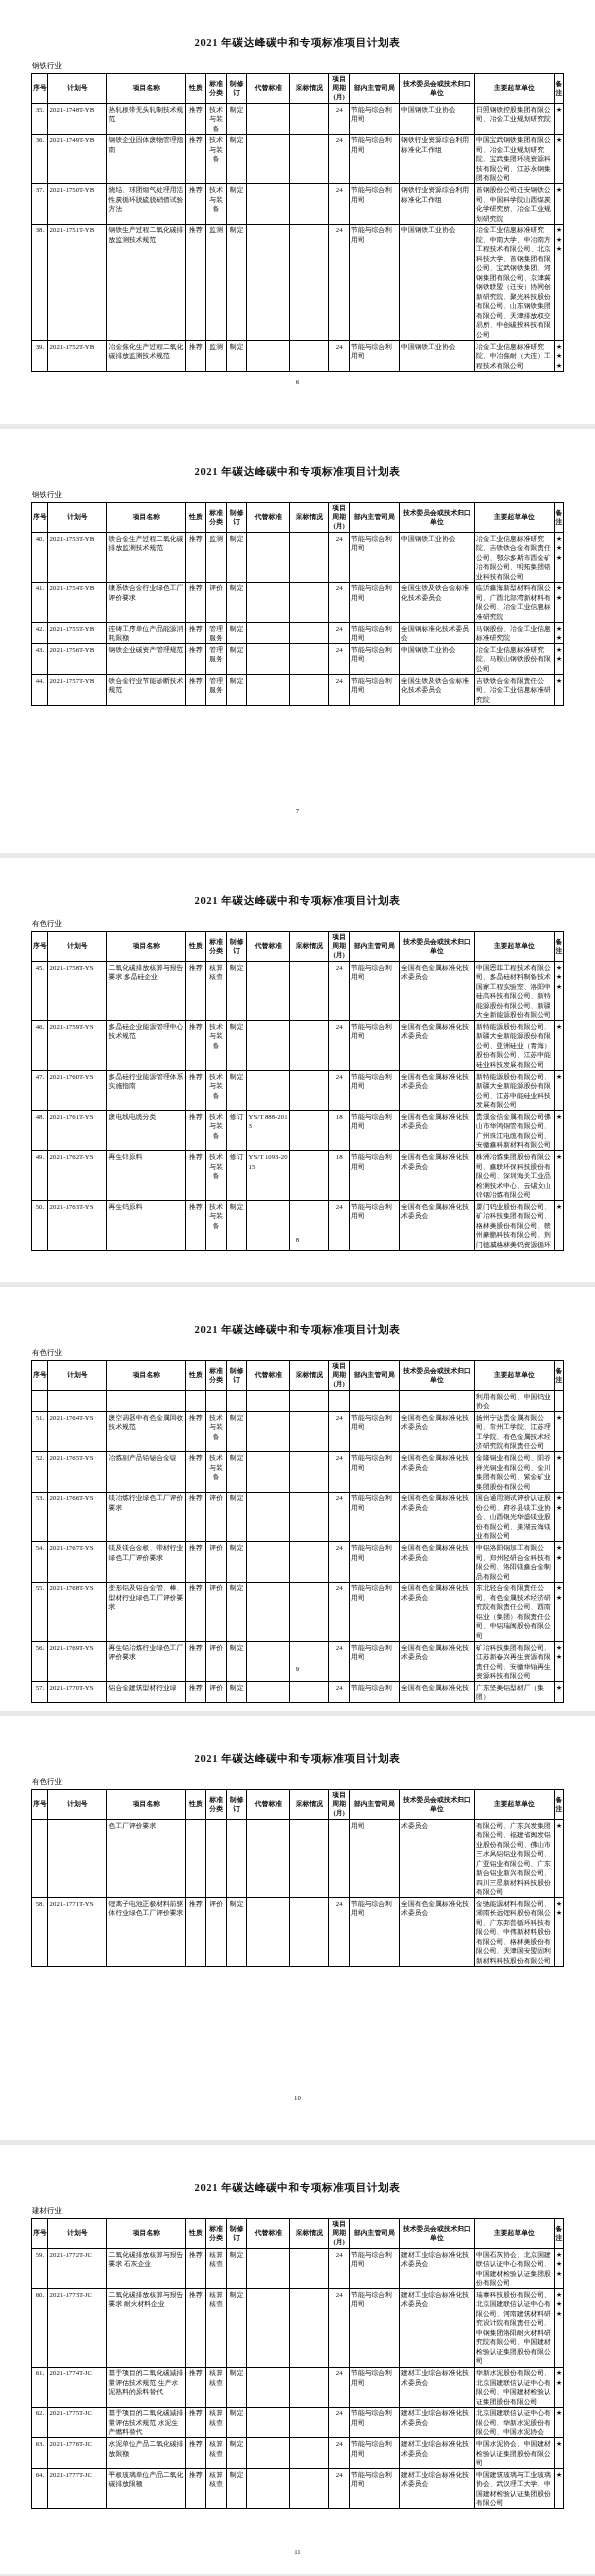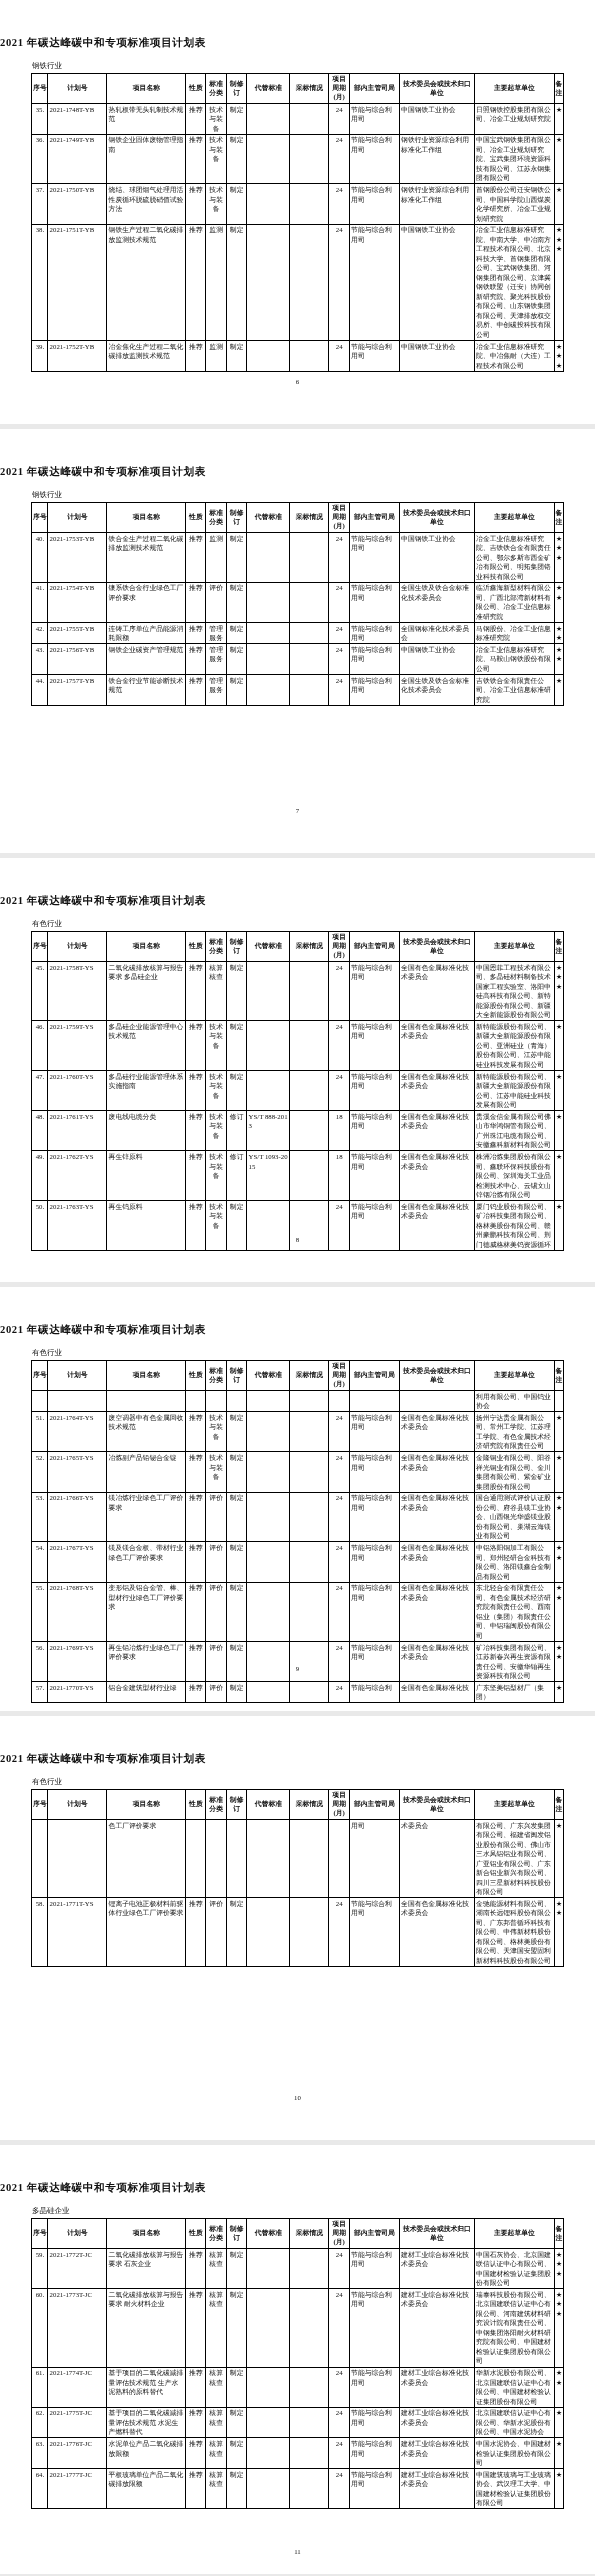--- a/index.html
+++ b/index.html
@@ -13,21 +13,21 @@
     width:595px;height:424px;
     background:#ffffff;
     position:relative;
     overflow:hidden;
     box-sizing:border-box;
     padding-top:36px;
     margin-bottom:5px;
   }
   .page:last-child{height:429px;margin-bottom:0;}
   .title{
-    text-align:left;
+    text-align:center;
     font-weight:bold;
     font-size:10.6px;
     letter-spacing:0.6px;
     margin:0 0 11.2px 0;
     color:#111;
   }
   .category{
     font-size:7.5px;
     color:#111;
     margin:0 0 1.9px 32px;
@@ -659,21 +659,21 @@
             <td>全国有色金属标准化技术委员会</td>
             <td>金驰能源材料有限公司、湖南长远锂科股份有限公司、广东邦普循环科技有限公司、中伟新材料股份有限公司、格林美股份有限公司、天津国安盟固利新材料科技股份有限公司</td>
             <td class="c">★★</td>
           </tr>
         </tbody>
     </table>
     <div class="pagenum">10</div>
   </div>
     <div class="page">
     <div class="title">2021 年碳达峰碳中和专项标准项目计划表</div>
-    <div class="category">多晶硅企业</div>
+    <div class="category">建材行业</div>
     <table class="plan-table">
       <colgroup>
           <col style="width: 16px;">
           <col style="width: 59px;">
           <col style="width: 79px;">
           <col style="width: 20px;">
           <col style="width: 20.5px;">
           <col style="width: 20.5px;">
           <col style="width: 43px;">
           <col style="width: 39px;">

